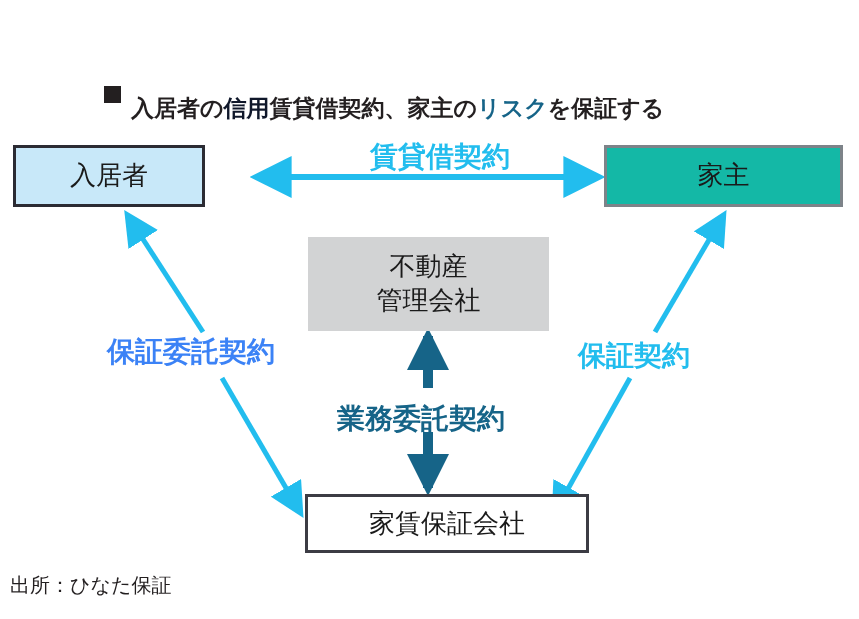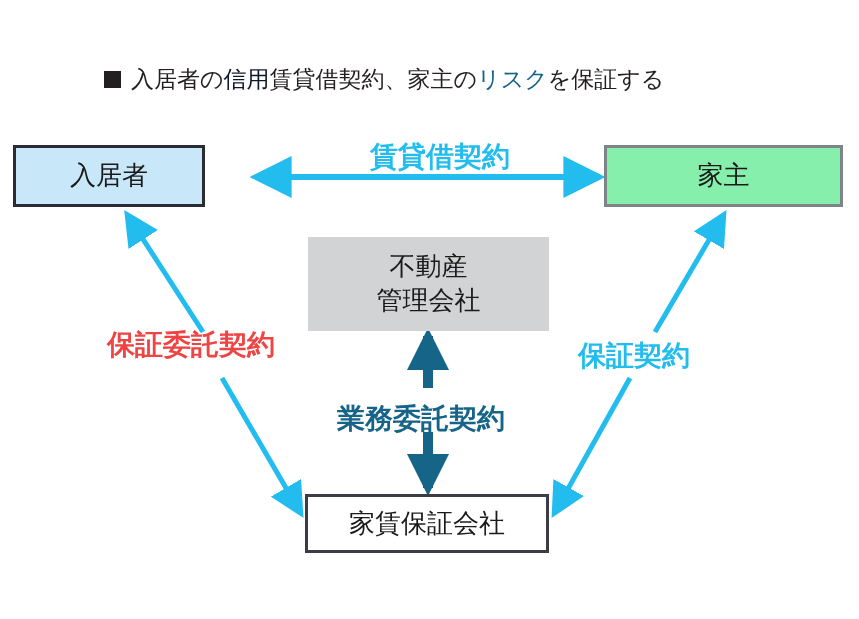--- a/index.html
+++ b/index.html
@@ -60,23 +60,24 @@
   }
   .sub-bullet {
     display: inline-block;
     width: 17px;
     height: 17px;
     background: #231f20;
     margin-right: 10px;
   }
   .sub-text {
     font-size: 23px;
-    font-weight: normal;
+    font-weight: bold;
     color: #231f20;
     white-space: nowrap;
+    margin-top: 29px;
   }
   .hl-cyan { color: #0f172a; }
   .hl-teal { color: #166488; }
 
   
   .node {
     position: absolute;
     box-sizing: border-box;
     display: flex;
     align-items: center;
@@ -96,57 +97,57 @@
     width: 192px;
     height: 62px;
     background: #C8E8F9;
     border: 3px solid #2b2b33;
   }
   #node-landlord {
     left: 604px;
     top: 145px;
     width: 239px;
     height: 62px;
-    background: #86efac;
+    background: #14b8a6;
     border: 3px solid #7d8389;
   }
   #node-mgmt {
     left: 308px;
     top: 237px;
     width: 241px;
     height: 94px;
     background: #D2D3D4;
     border: none;
   }
   #node-mgmt .node-label { line-height: 1.30; }
   #node-guarantor {
     left: 305px;
     top: 494px;
-    width: 244px;
+    width: 284px;
     height: 59px;
     background: #ffffff;
     border: 3px solid #3c3c44;
   }
 
   
   .edge-label {
     position: absolute;
     font-size: 28px;
     font-weight: bold;
     white-space: nowrap;
   }
   #label-lease {
     left: 370px;
     top: 138px;
     color: #22BDEE;
   }
   #label-entrust {
     left: 107px;
-    top: 326px;
-    color: #ef4444;
+    top: 333px;
+    color: #3b82f6;
   }
   #label-guarantee {
     left: 578px;
     top: 337px;
     color: #22BDEE;
   }
   #label-outsourcing {
     left: 337px;
     top: 400px;
     color: #166488;
@@ -226,14 +227,15 @@
 
   <div class="node" id="node-guarantor">
     <span class="node-label">家賃保証会社</span>
   </div>
 
   <div class="edge-label" id="label-lease">賃貸借契約</div>
   <div class="edge-label" id="label-entrust">保証委託契約</div>
   <div class="edge-label" id="label-guarantee">保証契約</div>
   <div class="edge-label" id="label-outsourcing">業務委託契約</div>
 
+  <div class="footer">出所：ひなた保証</div>
 
 </div>
 
 </body></html>

